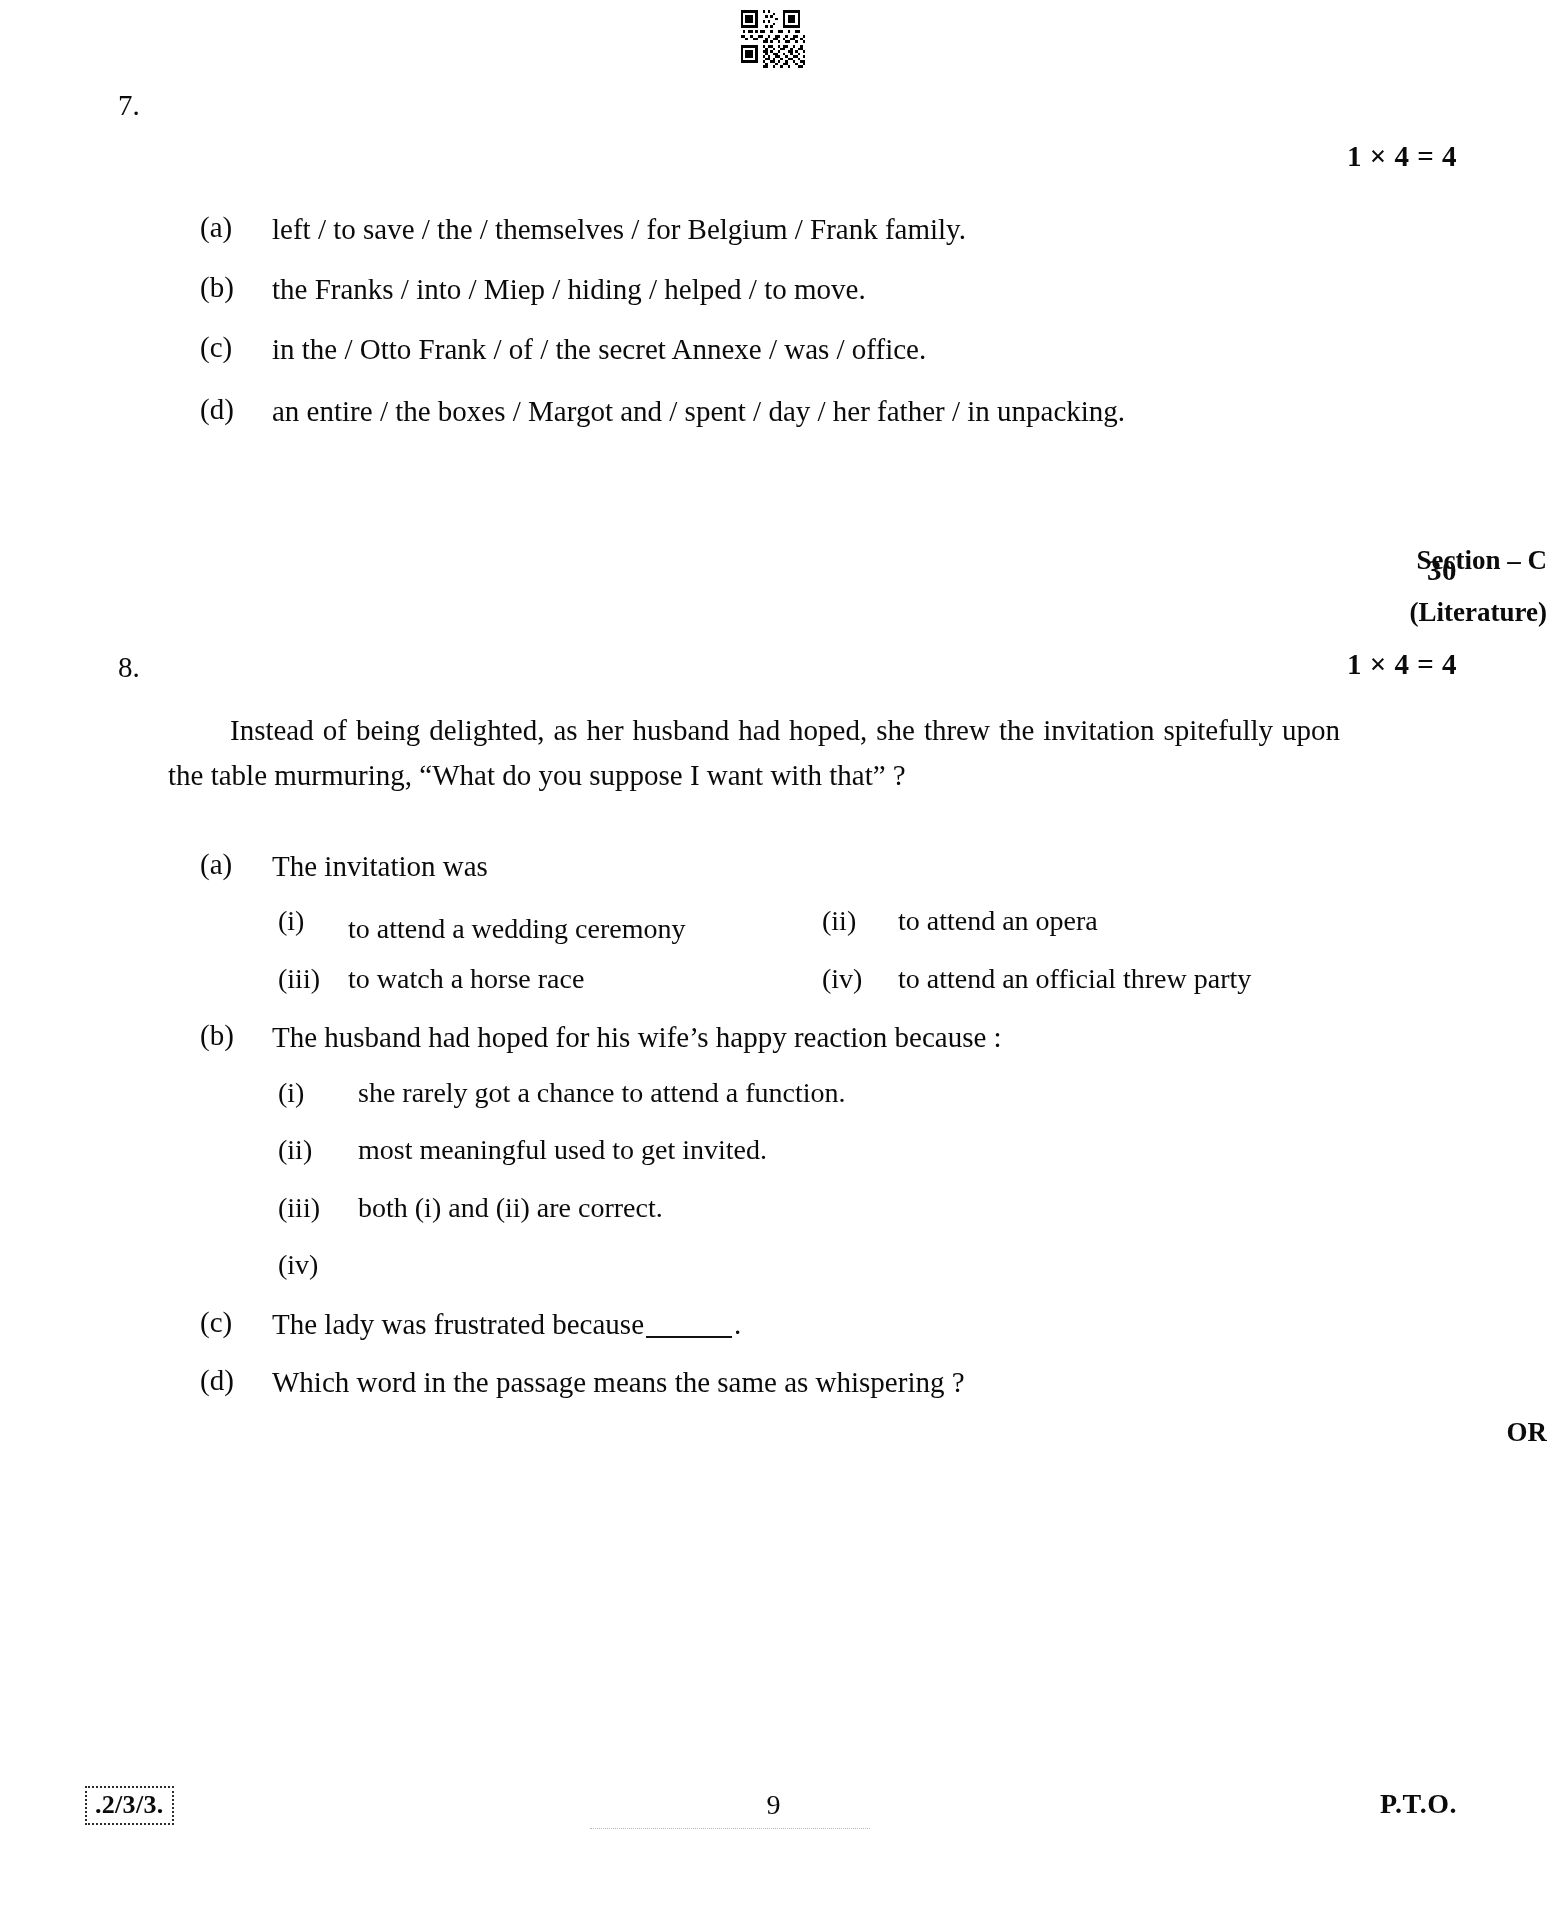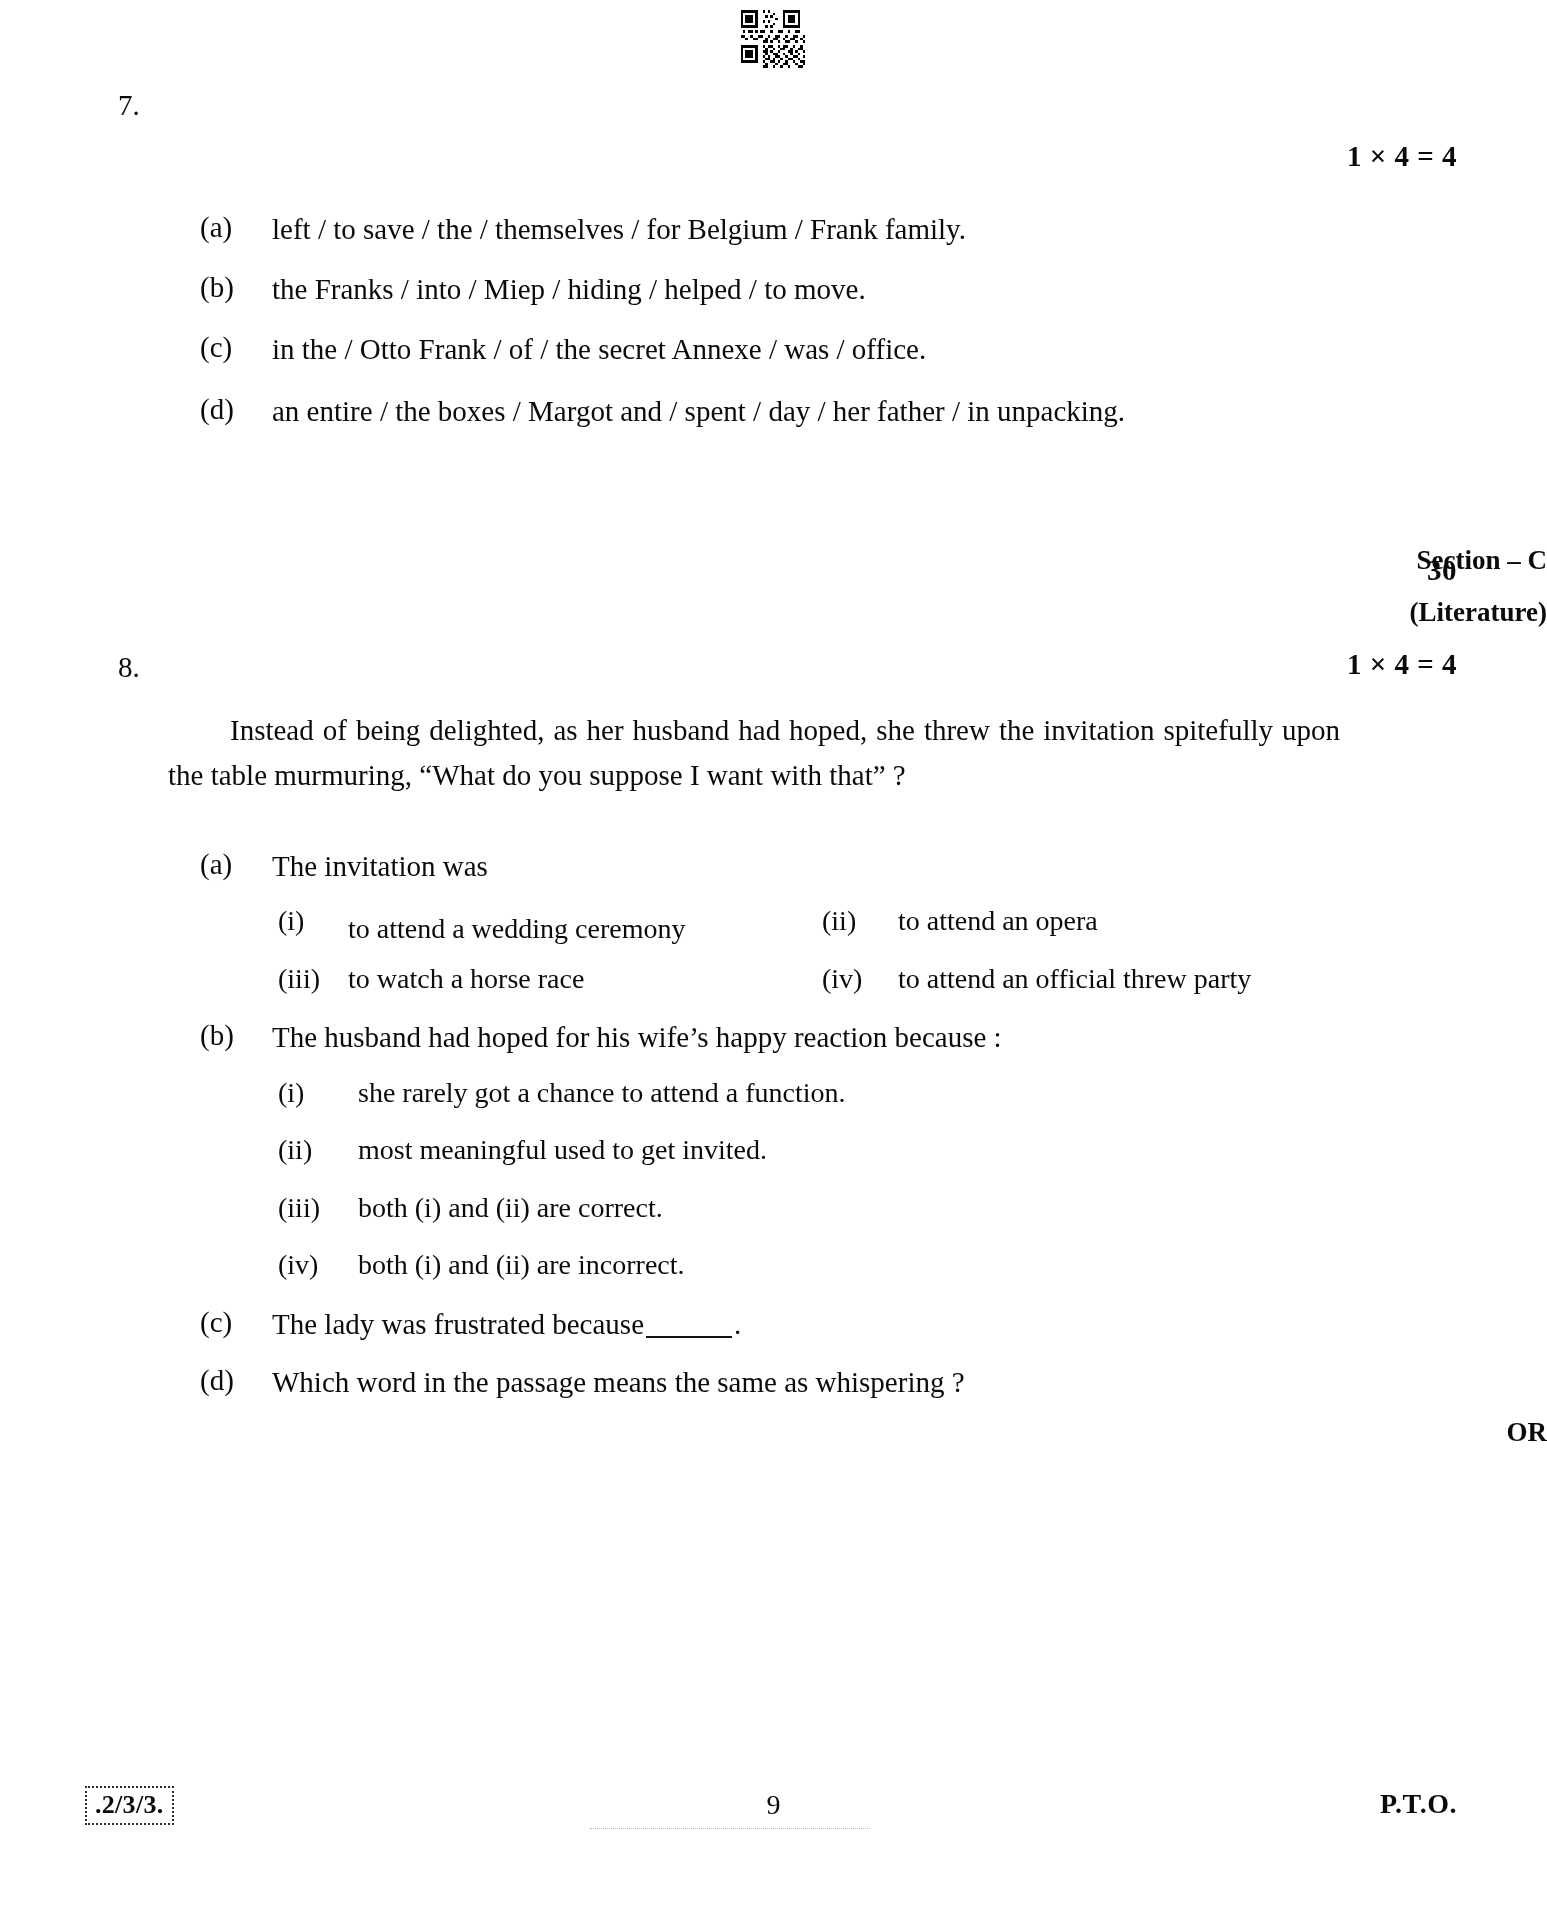--- a/index.html
+++ b/index.html
@@ -322,21 +322,20 @@
   <div class="optlabel" style="top:1074px;">(i)</div>
   <div class="optbody" style="top:1074px; left:358px;">she rarely got a chance to attend a function.</div>
 
   <div class="optlabel" style="top:1131px;">(ii)</div>
   <div class="optbody" style="top:1131px; left:358px;">most meaningful used to get invited.</div>
 
   <div class="optlabel" style="top:1189px;">(iii)</div>
   <div class="optbody" style="top:1189px; left:358px;">both (i) and (ii) are correct.</div>
 
   <div class="optlabel" style="top:1246px;">(iv)</div>
-  <div class="optbody" style="top:1246px; left:358px;">both (i) and (ii) are incorrect.</div>
 
   <div class="sublabel" style="top:1303px;">(c)</div>
   <div class="subbody" style="top:1303px;">
     <span>The lady was frustrated because</span><span class="blank-line"></span><span>.</span>
   </div>
 
   <div class="sublabel" style="top:1361px;">(d)</div>
   <div class="subbody" style="top:1361px;">Which word in the passage means the same as whispering ?</div>
 
   <div class="centered bold" style="top:1417px;">OR</div>

